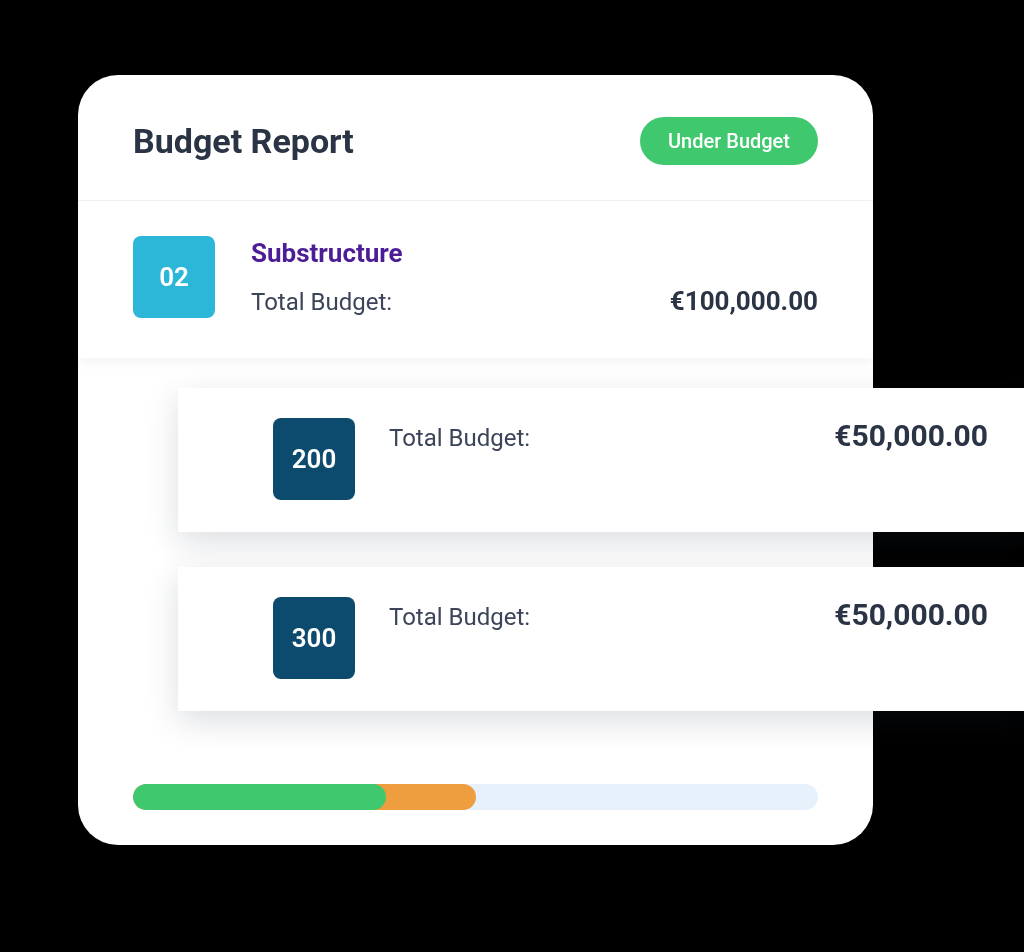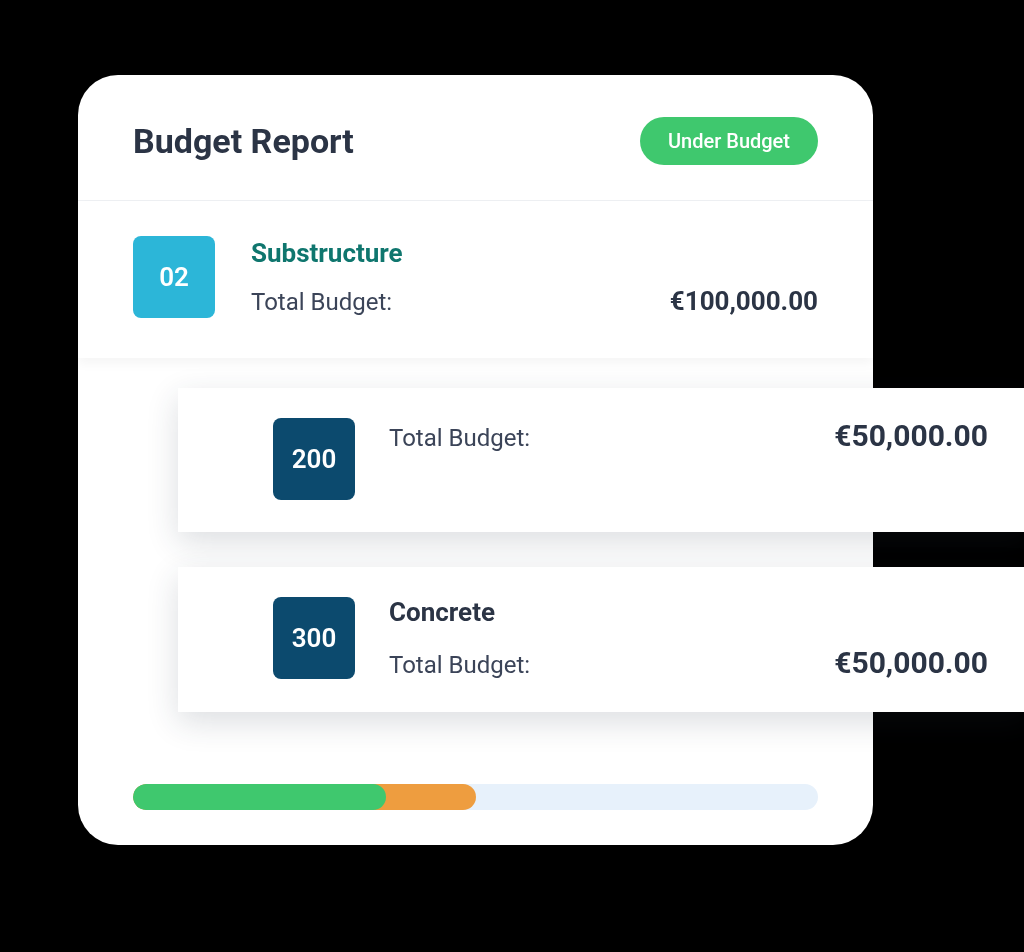--- a/index.html
+++ b/index.html
@@ -62,21 +62,21 @@
       font-size: 26px;
       font-weight: 600;
       flex-shrink: 0;
     }
     .summary-body {
       flex: 1;
     }
     .summary-title {
       font-size: 26px;
       font-weight: 700;
-      color: #0f766e;
+      color: #4c1d95;
       margin-bottom: 18px;
     }
     .summary-line {
       display: flex;
       justify-content: space-between;
       align-items: baseline;
     }
     .summary-label {
       font-size: 24px;
       color: #3b4458;
@@ -190,21 +190,20 @@
         <div class="sub-line">
           <span class="sub-label">Total Budget:</span>
           <span class="sub-amount">€50,000.00</span>
         </div>
       </div>
     </div>
 
     <div class="sub-card">
       <div class="sub-code-badge">300</div>
       <div class="sub-body">
-        <div class="sub-title">Concrete</div>
         <div class="sub-line">
           <span class="sub-label">Total Budget:</span>
           <span class="sub-amount">€50,000.00</span>
         </div>
       </div>
     </div>
 
   </div>
 
   <div class="progress-wrap">

